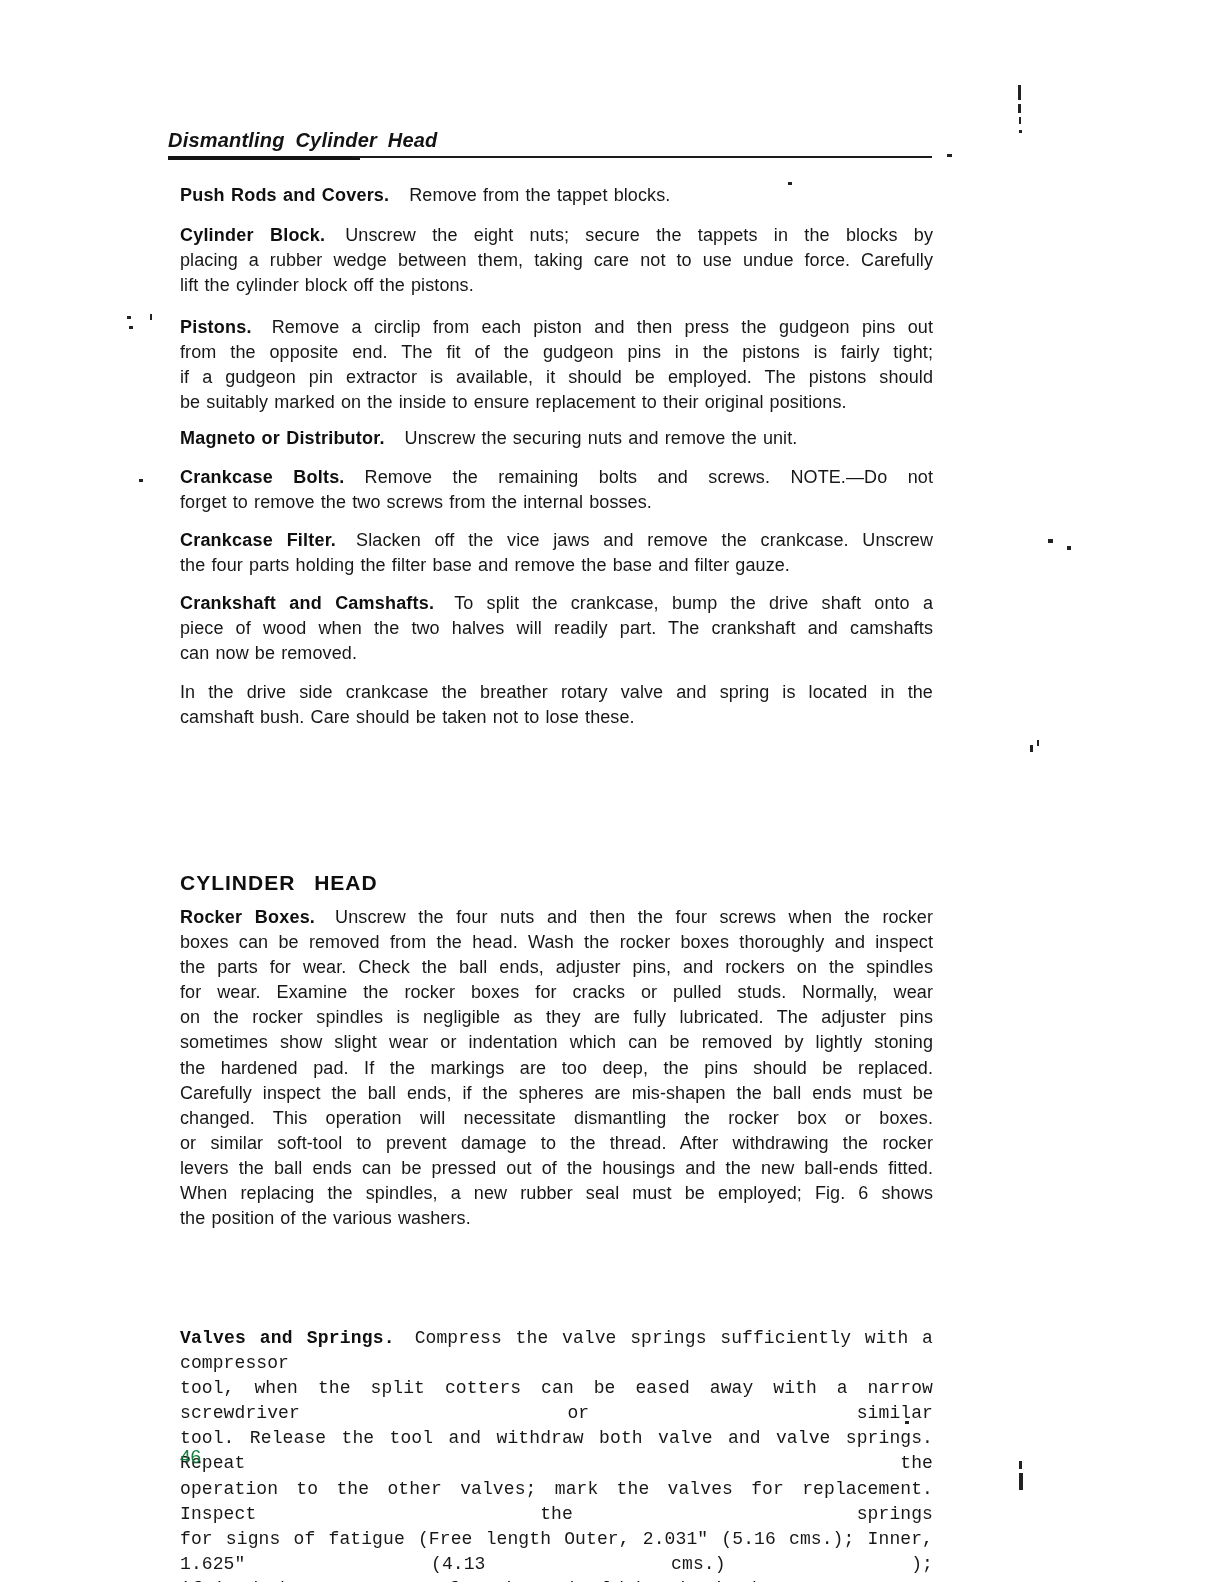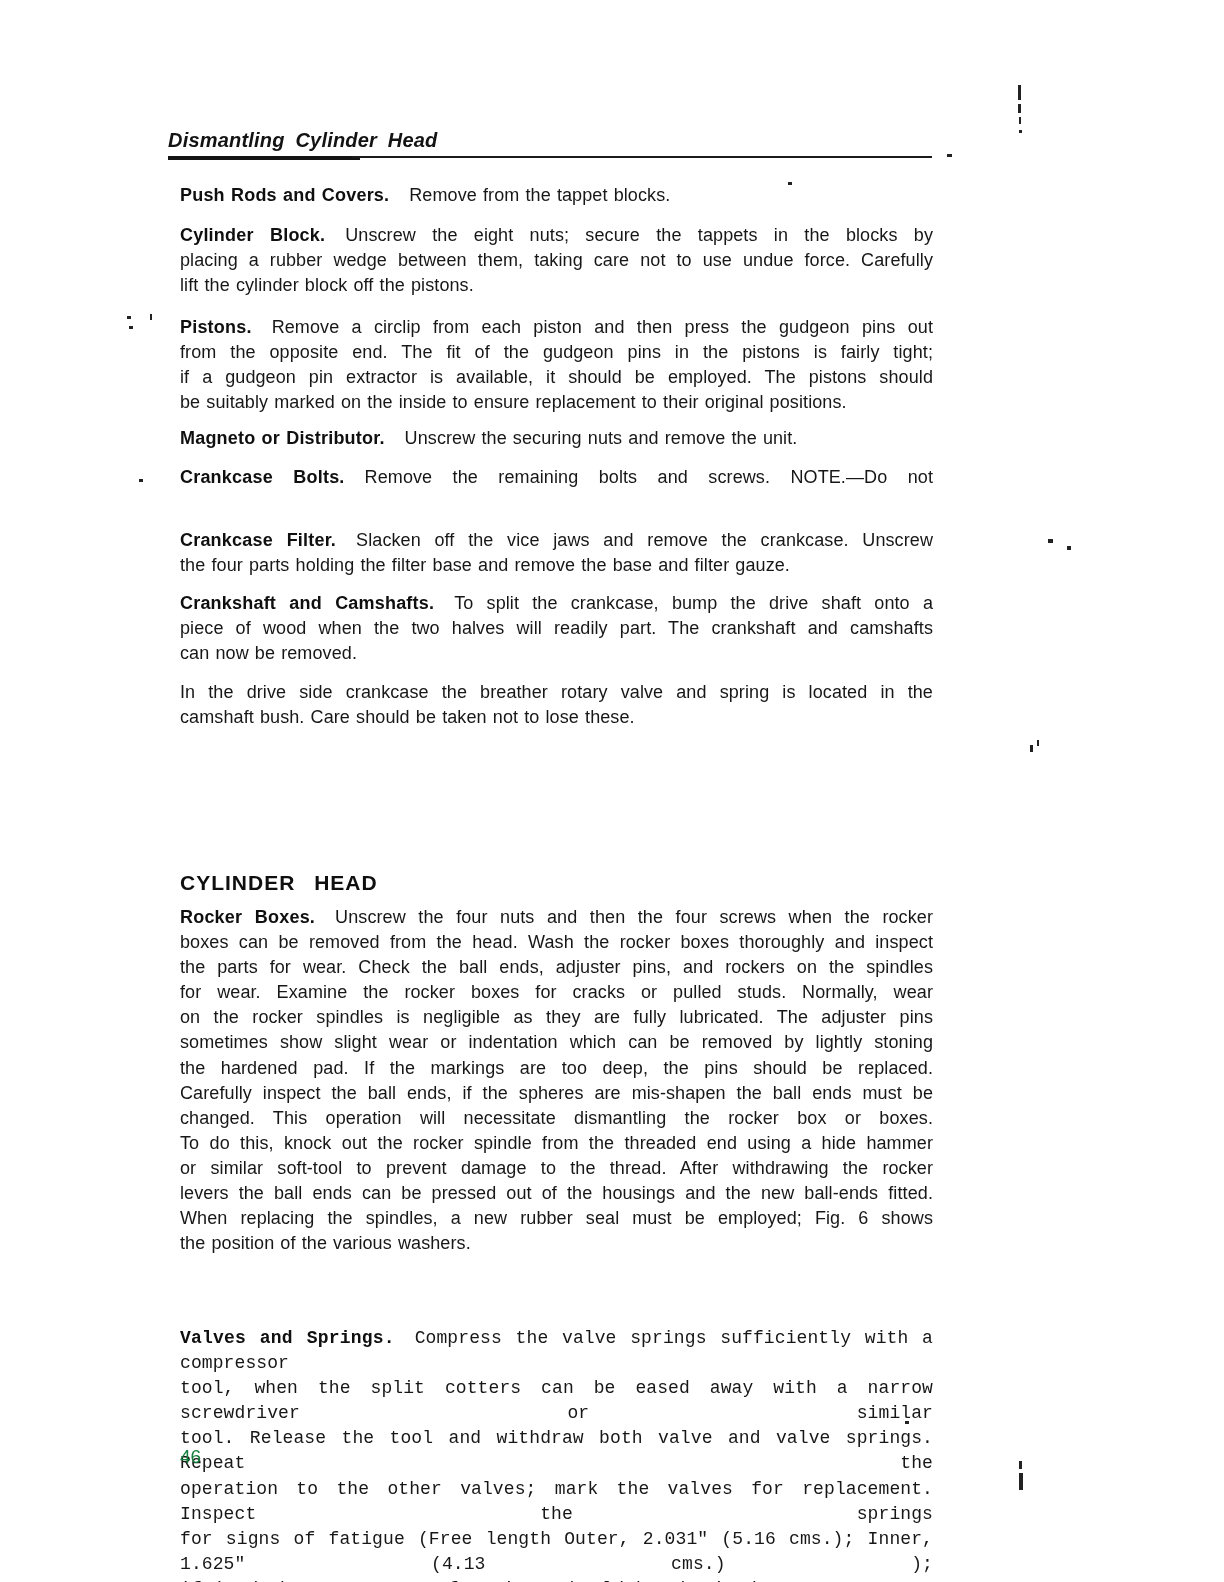--- a/index.html
+++ b/index.html
@@ -133,20 +133,21 @@
           <div class="line"><b class="lead">Pistons.</b>Remove a circlip from each piston and then press the gudgeon pins out</div>
           <div class="line">from the opposite end.  The fit of the gudgeon pins in the pistons is fairly tight;</div>
           <div class="line">if a gudgeon pin extractor is available, it should be employed.  The pistons should</div>
           <div class="line last">be suitably marked on the inside to ensure replacement to their original positions.</div>
         </div>
         <div class="para para-4">
           <div class="line last"><b class="lead">Magneto or Distributor.</b>Unscrew the securing nuts and remove the unit.</div>
         </div>
         <div class="para para-5">
           <div class="line"><b class="lead">Crankcase Bolts.</b>Remove the remaining bolts and screws.  NOTE.—Do not</div>
+          <div class="line last">forget to remove the two screws from the internal bosses.</div>
         </div>
         <div class="para para-6">
           <div class="line"><b class="lead">Crankcase Filter.</b>Slacken off the vice jaws and remove the crankcase.  Unscrew</div>
           <div class="line last">the four parts holding the filter base and remove the base and filter gauze.</div>
         </div>
         <div class="para para-7">
           <div class="line"><b class="lead">Crankshaft and Camshafts.</b>To split the crankcase, bump the drive shaft onto a</div>
           <div class="line">piece of wood when the two halves will readily part.  The crankshaft and camshafts</div>
           <div class="line last">can now be removed.</div>
         </div>
@@ -157,21 +158,20 @@
         <div class="para para-9">
           <div class="line"><b class="lead">Rocker Boxes.</b>Unscrew the four nuts and then the four screws when the rocker</div>
           <div class="line">boxes can be removed from the head.  Wash the rocker boxes thoroughly and inspect</div>
           <div class="line">the parts for wear.  Check the ball ends, adjuster pins, and rockers on the spindles</div>
           <div class="line">for wear.  Examine the rocker boxes for cracks or pulled studs.  Normally, wear</div>
           <div class="line">on the rocker spindles is negligible as they are fully lubricated.  The adjuster pins</div>
           <div class="line">sometimes show slight wear or indentation which can be removed by lightly stoning</div>
           <div class="line">the hardened pad.  If the markings are too deep, the pins should be replaced.</div>
           <div class="line">Carefully inspect the ball ends, if the spheres are mis-shapen the ball ends must be</div>
           <div class="line">changed.  This operation will necessitate dismantling the rocker box or boxes.</div>
-          <div class="line">To do this, knock out the rocker spindle from the threaded end using a hide hammer</div>
           <div class="line">or similar soft-tool to prevent damage to the thread.  After withdrawing the rocker</div>
           <div class="line">levers the ball ends can be pressed out of the housings and the new ball-ends fitted.</div>
           <div class="line">When replacing the spindles, a new rubber seal must be employed; Fig. 6 shows</div>
           <div class="line last">the position of the various washers.</div>
         </div>
         <div class="para para-10">
           <div class="line"><b class="lead">Valves and Springs.</b>Compress the valve springs sufficiently with a compressor</div>
           <div class="line">tool, when the split cotters can be eased away with a narrow screwdriver or similar</div>
           <div class="line">tool.  Release the tool and withdraw both valve and valve springs.  Repeat the</div>
           <div class="line">operation to the other valves; mark the valves for replacement.  Inspect the springs</div>

